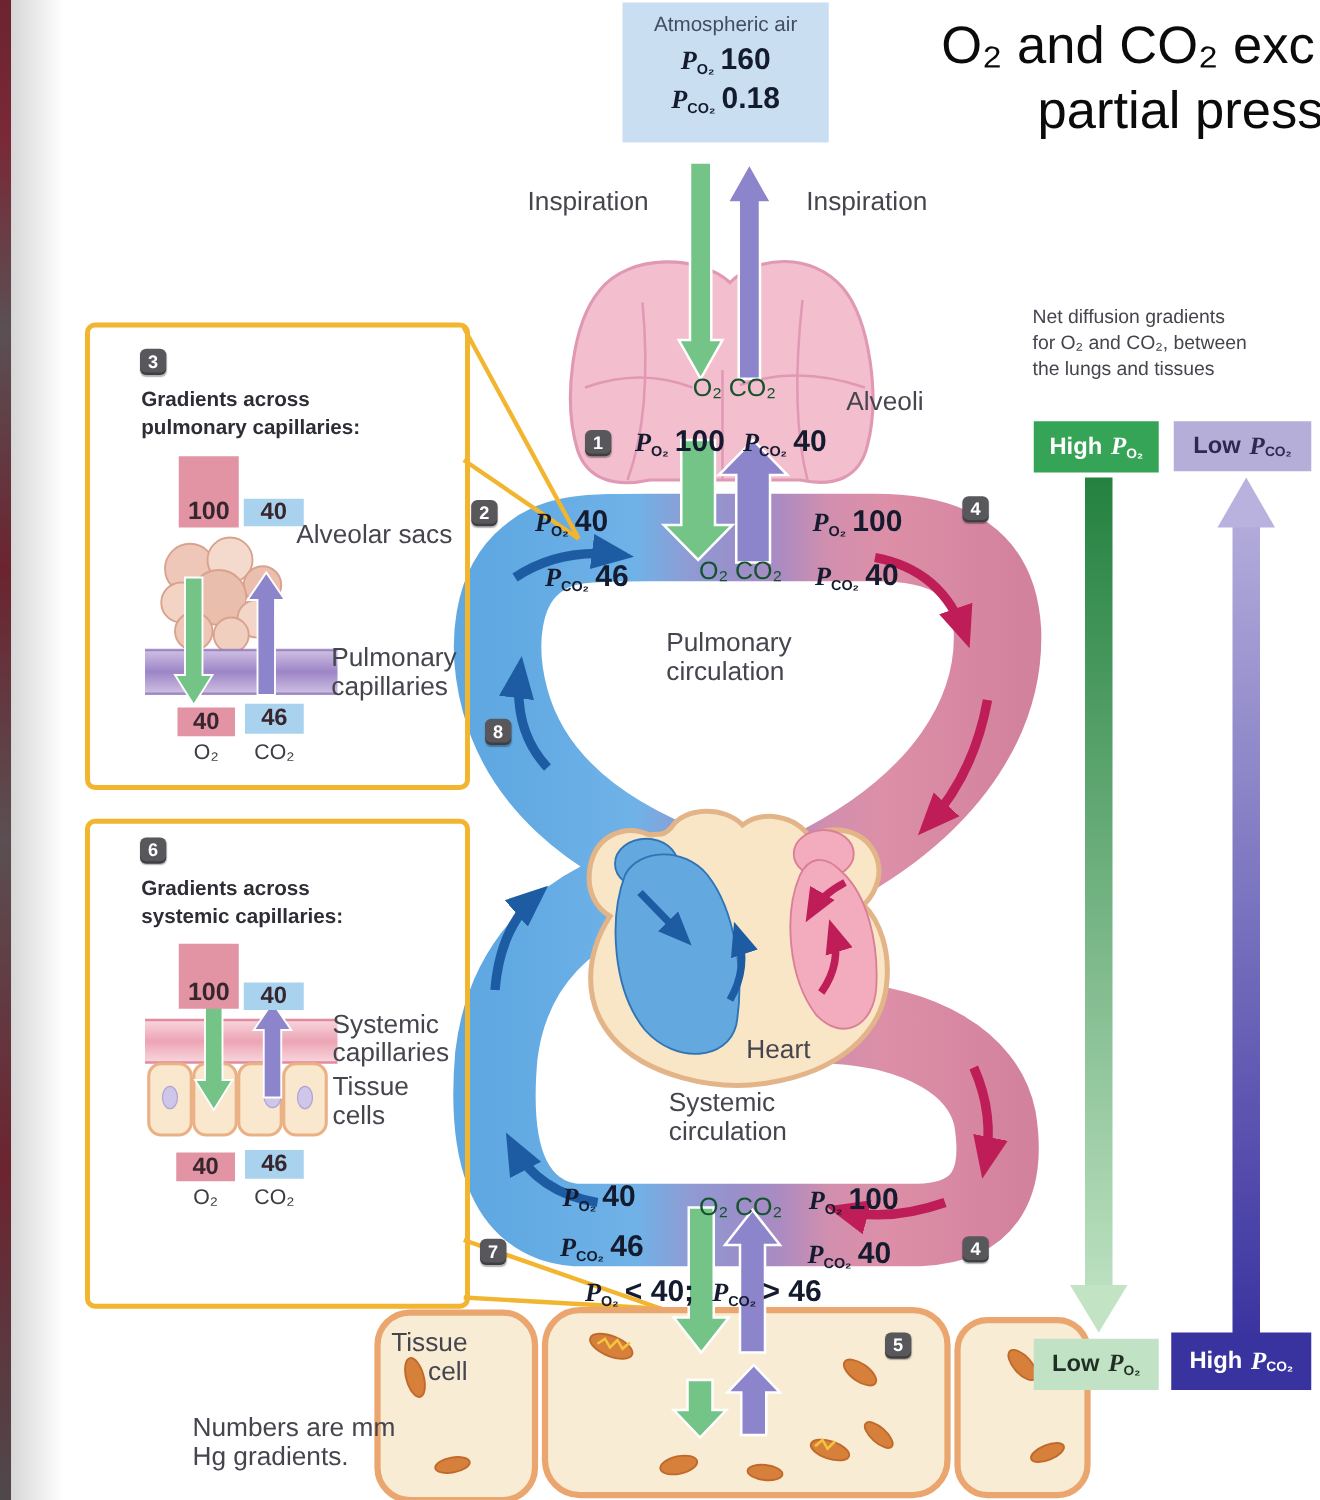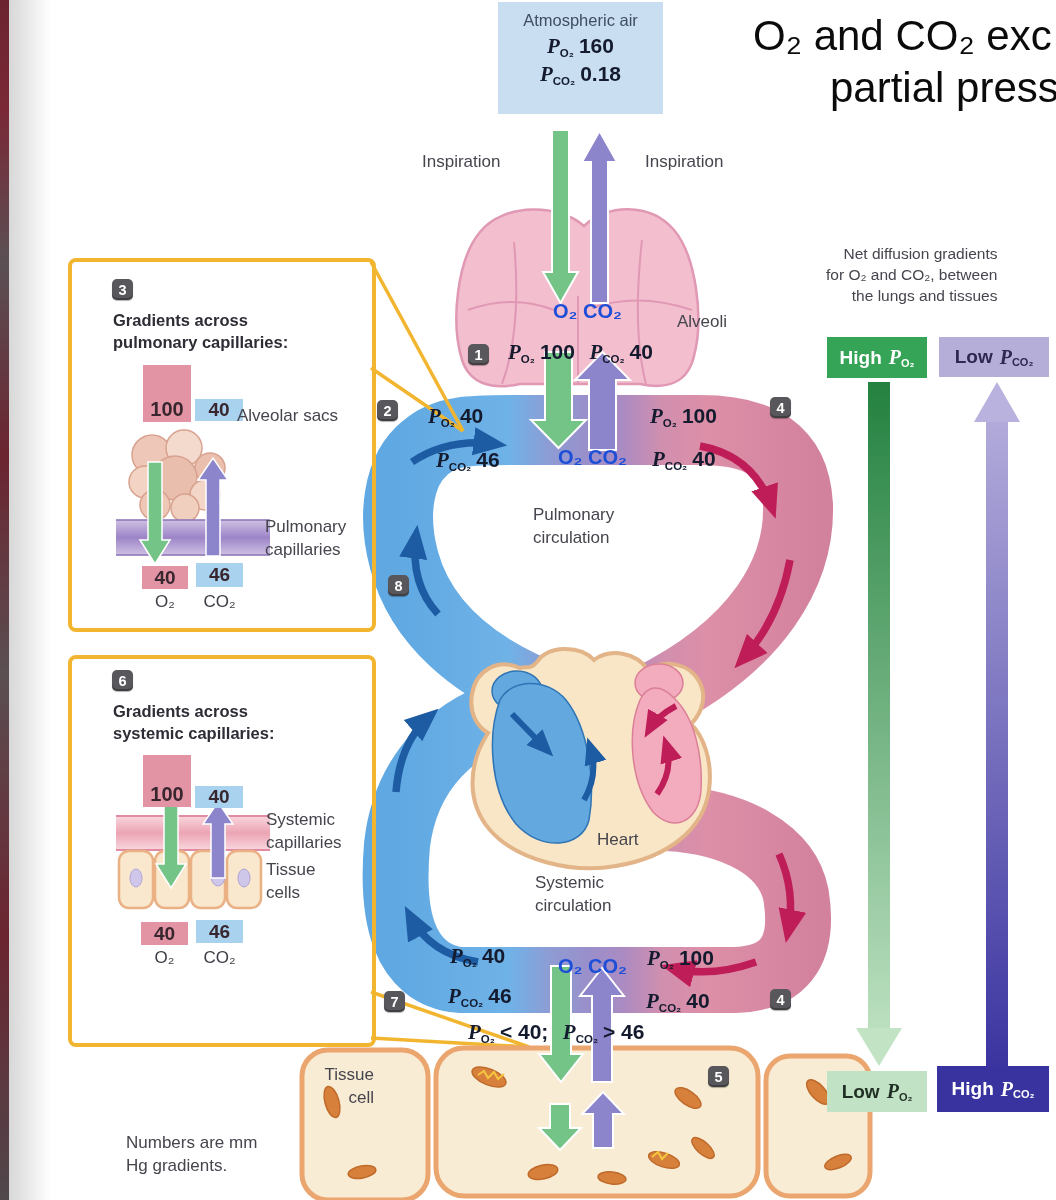--- a/index.html
+++ b/index.html
@@ -8,30 +8,30 @@
   svg{position:absolute;left:0;top:0;}
   
   .edge-dark{position:absolute;left:0;top:0;width:9px;height:1200px;
     background:linear-gradient(180deg,#6b2430 0%,#7a2836 9%,#5a5054 22%,#6b2430 38%,#5a4f52 56%,#6b2430 78%,#4f484b 100%);}
   .edge-fade{position:absolute;left:9px;top:0;width:42px;height:1200px;
     background:linear-gradient(90deg,#d7d7d7 0%,rgba(255,255,255,0) 100%);}
   
   .title{position:absolute;left:753px;top:10px;font-size:42px;color:#0b0b0b;line-height:52px;white-space:nowrap;}
   .title .t2{margin-left:77px;}
   
-  .lbl{position:absolute;color:#45454e;font-size:17px;line-height:23px;white-space:nowrap;}
-  .lbl.sm{font-size:15.5px;line-height:21px;text-align:right;}
+  .lbl{position:absolute;color:#45454e;font-size:21px;line-height:23px;white-space:nowrap;}
+  .lbl.sm{font-size:15.5px;line-height:21px;}
   .lbl.bold{font-weight:700;color:#2d2d36;font-size:16.5px;line-height:22px;}
   .lbl.right{text-align:right;}
-  .gas{position:absolute;font-weight:700;font-size:20px;color:#1d4ed8;text-align:center;white-space:nowrap;}
+  .gas{position:absolute;font-weight:400;font-size:20px;color:#14532d;text-align:center;white-space:nowrap;}
   
   .pl{position:absolute;white-space:nowrap;color:#141b2e;}
   .pl .P{font-family:"Liberation Serif",serif;font-style:italic;font-weight:700;font-size:21px;}
   .pl sub{font-size:11.5px;font-weight:700;vertical-align:-4px;}
-  .pl .v{font-weight:700;font-size:21px;margin-left:5px;}
+  .pl .v{font-weight:700;font-size:24px;margin-left:5px;}
   .pl .sp{margin-left:10px;}
   
   .atm{position:absolute;left:498px;top:2px;width:165px;height:112px;background:#c9def1;
        text-align:center;padding-top:9px;box-sizing:border-box;}
   .atm .hd{font-size:16.5px;color:#3f4e63;margin-bottom:4px;}
   .atm .pl2{position:static;display:block;margin-top:3px;}
   
   .badge{position:absolute;width:21px;height:21px;background:#58585c;border-radius:5px;color:#fff;
          font-size:14.5px;font-weight:700;display:flex;align-items:center;justify-content:center;
          box-shadow:inset 0 -2px 0 rgba(0,0,0,.28),0 1px 1px rgba(0,0,0,.3);}
@@ -288,34 +288,34 @@
 
 <div class="lbl right" style="left:290px;top:1063px;width:84px">
   <div>Tissue</div>
       <div>cell</div>
 </div>
 <div class="pl" style="left:468px;top:1020px">
   <span class="P">P</span><sub>O₂</sub><span class="v">&lt; 40;</span>
   <span class="P sp">P</span><sub>CO₂</sub><span class="v">&gt; 46</span>
 </div>
 <div class="badge" style="left:708px;top:1066px">5</div>
-<div class="lbl" style="left:126px;top:1131px">
+<div class="lbl" style="left:154px;top:1131px">
   <div>Numbers are mm</div>
       <div>Hg gradients.</div>
 </div>
 
 <div class="ybox" style="left:68px;top:258px;width:300px;height:366px"></div>
 <div class="badge" style="left:112px;top:279px">3</div>
 <div class="lbl bold" style="left:113px;top:309px">
   <div>Gradients across</div>
       <div>pulmonary capillaries:</div>
 </div>
 <div class="bar tall pkbg" style="left:143px;top:365px;width:48px;height:57px">100</div>
 <div class="bar small blbg" style="left:195px;top:399px;width:48px;height:22px">40</div>
-<div class="lbl" style="left:237px;top:404px">Alveolar sacs</div>
+<div class="lbl" style="left:237px;top:416px">Alveolar sacs</div>
 <div class="lbl" style="left:265px;top:515px">
   <div>Pulmonary</div>
       <div>capillaries</div>
 </div>
 <div class="vb pkbg" style="left:142px;top:566px;width:46px;height:23px">40</div>
 <div class="vb blbg" style="left:196px;top:563px;width:47px;height:24px">46</div>
 <div class="gs" style="left:142px;top:592px;width:46px">O₂</div>
 <div class="gs" style="left:196px;top:592px;width:47px">CO₂</div>
 
 <div class="ybox" style="left:68px;top:655px;width:300px;height:384px"></div>

